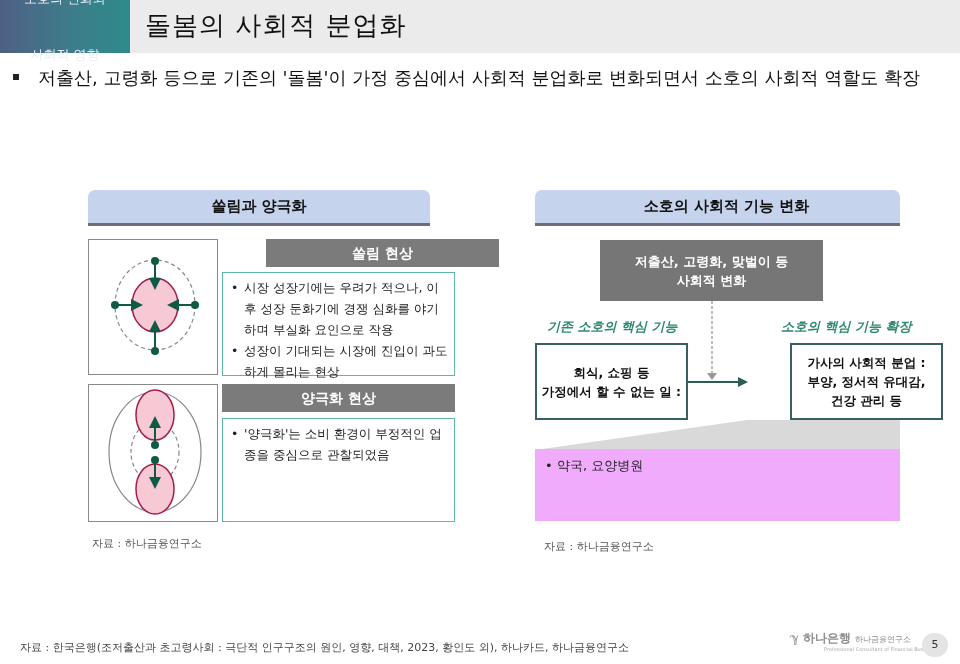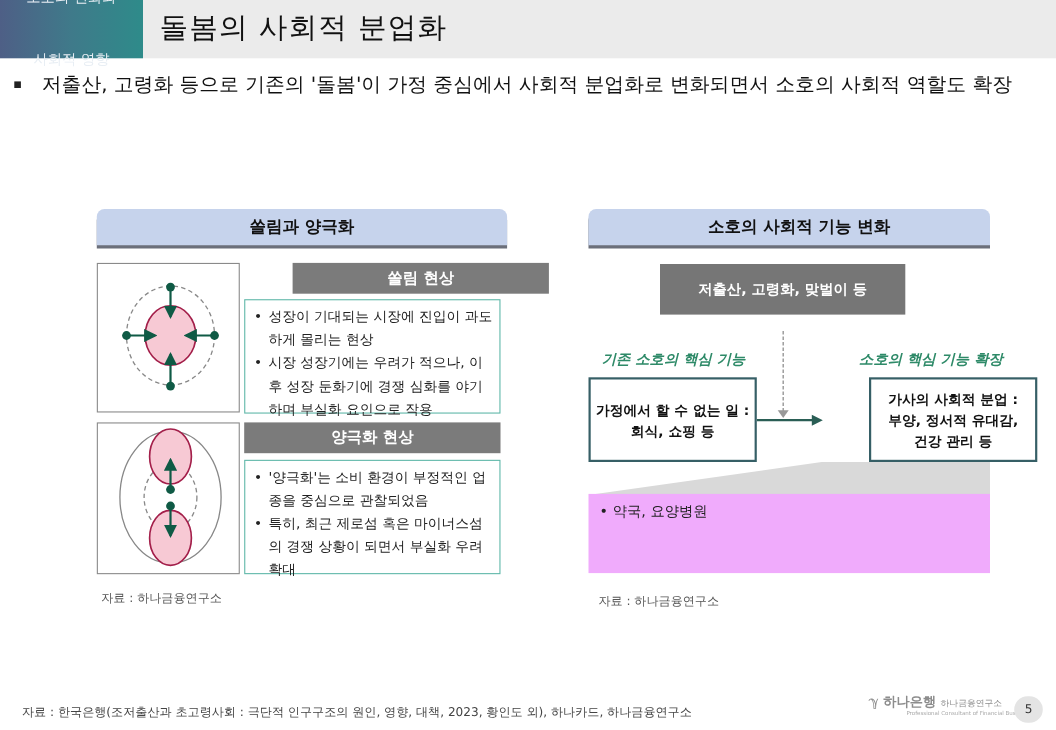--- a/index.html
+++ b/index.html
@@ -83,21 +83,21 @@
 </div>
 <div class="hdr-bar">
   <div class="hdr-title">돌봄의 사회적 분업화</div>
 </div>
 
 <div class="intro">
   <span class="sq"></span>
   <span class="txt">저출산, 고령화 등으로 기존의 '돌봄'이 가정 중심에서 사회적 분업화로 변화되면서 소호의 사회적 역할도 확장</span>
 </div>
 
-<div class="pill" style="left:88px; top:190px; width:373px;">쏠림과 양극화</div>
+<div class="pill" style="left:88px; top:190px; width:342px;">쏠림과 양극화</div>
 
 <div class="fig-box" style="left:88px; top:239px; width:130px; height:136px;">
   <svg width="128" height="134" viewBox="0 0 128 134">
     <defs>
       <marker id="ah1" markerWidth="6" markerHeight="6" refX="5" refY="3" orient="auto">
         <path d="M0,0 L6,3 L0,6 Z" fill="#0f5a45"></path>
       </marker>
     </defs>
     <ellipse cx="66" cy="65" rx="40" ry="45" fill="none" stroke="#888" stroke-width="1.2" stroke-dasharray="4,3"></ellipse>
     <ellipse cx="66" cy="65" rx="23" ry="27" fill="#f7c9d4" stroke="#a31f4a" stroke-width="1.5"></ellipse>
@@ -106,22 +106,22 @@
     <line x1="26" y1="65" x2="52" y2="65" stroke="#0f5a45" stroke-width="2" marker-end="url(#ah1)"></line>
     <line x1="106" y1="65" x2="80" y2="65" stroke="#0f5a45" stroke-width="2" marker-end="url(#ah1)"></line>
     <circle cx="66" cy="21" r="4" fill="#0f5a45"></circle>
     <circle cx="66" cy="111" r="4" fill="#0f5a45"></circle>
     <circle cx="26" cy="65" r="4" fill="#0f5a45"></circle>
     <circle cx="106" cy="65" r="4" fill="#0f5a45"></circle>
   </svg>
 </div>
 <div class="gray-head" style="left:222px; top:239px; width:233px;margin-left:44px;">쏠림 현상</div>
 <div class="desc-box" style="left:222px; top:272px; width:233px; height:104px;">
+  <div class="li">시장 성장기에는 우려가 적으나, 이후 성장 둔화기에 경쟁 심화를 야기하며 부실화 요인으로 작용</div>
   <div class="li">성장이 기대되는 시장에 진입이 과도하게 몰리는 현상</div>
-  <div class="li">시장 성장기에는 우려가 적으나, 이후 성장 둔화기에 경쟁 심화를 야기하며 부실화 요인으로 작용</div>
 </div>
 
 <div class="fig-box" style="left:88px; top:384px; width:130px; height:138px;">
   <svg width="128" height="136" viewBox="0 0 128 136">
     <defs>
       <marker id="ah2" markerWidth="6" markerHeight="6" refX="5" refY="3" orient="auto">
         <path d="M0,0 L6,3 L0,6 Z" fill="#0f5a45"></path>
       </marker>
     </defs>
     <ellipse cx="66" cy="67" rx="46" ry="60" fill="none" stroke="#888" stroke-width="1.2"></ellipse>
@@ -130,42 +130,42 @@
     <ellipse cx="66" cy="104" rx="19" ry="25" fill="#f7c9d4" stroke="#a31f4a" stroke-width="1.5"></ellipse>
     <line x1="66" y1="60" x2="66" y2="33" stroke="#0f5a45" stroke-width="2" marker-end="url(#ah2)"></line>
     <line x1="66" y1="75" x2="66" y2="102" stroke="#0f5a45" stroke-width="2" marker-end="url(#ah2)"></line>
     <circle cx="66" cy="60" r="4" fill="#0f5a45"></circle>
     <circle cx="66" cy="75" r="4" fill="#0f5a45"></circle>
   </svg>
 </div>
 <div class="gray-head" style="left:222px; top:384px; width:233px;">양극화 현상</div>
 <div class="desc-box" style="left:222px; top:418px; width:233px; height:104px;">
   <div class="li">'양극화'는 소비 환경이 부정적인 업종을 중심으로 관찰되었음</div>
-  <div class="li">특히, 최근 제로섬 혹은 마이너스섬의 경쟁 상황이 되면서 부실화 우려 확대</div>
 </div>
 
 <div class="source" style="left:92px; top:536px;">자료 : 하나금융연구소</div>
 
 <div class="pill" style="left:535px; top:190px; width:365px;padding-left:18px;">소호의 사회적 기능 변화</div>
 
-<div class="dark-box" style="left:600px; top:240px; width:223px; height:46px;">
+<div class="dark-box" style="left:600px; top:240px; width:223px; height:61px;">
   <span>저출산, 고령화, 맞벌이 등</span>
+  <span>사회적 변화</span>
 </div>
 
 <svg style="position:absolute; left:700px; top:301px;" width="30" height="80">
   <line x1="12" y1="0" x2="12" y2="73" stroke="#999" stroke-width="1.3" stroke-dasharray="3,2"></line>
   <path d="M7,72 L17,72 L12,79 Z" fill="#999"></path>
 </svg>
 
 <div class="green-label" style="left:547px; top:318px;">기존 소호의 핵심 기능</div>
 <div class="green-label" style="left:781px; top:318px;">소호의 핵심 기능 확장</div>
 
 <div class="outline-box" style="left:535px; top:343px; width:153px; height:77px;">
+  <span>회식, 쇼핑 등</span>
   <span>가정에서 할 수 없는 일 :</span>
-  <span>회식, 쇼핑 등</span>
 </div>
 
 <svg style="position:absolute; left:688px; top:375px;" width="62" height="14">
   <line x1="0" y1="7" x2="52" y2="7" stroke="#2a5e55" stroke-width="2"></line>
   <path d="M50,2 L60,7 L50,12 Z" fill="#2a5e55"></path>
 </svg>
 
 <div class="outline-box" style="left:747px; top:343px; width:153px; height:77px;margin-left:43px;">
   <span>가사의 사회적 분업 :</span>
   <span>부양, 정서적 유대감,</span>

